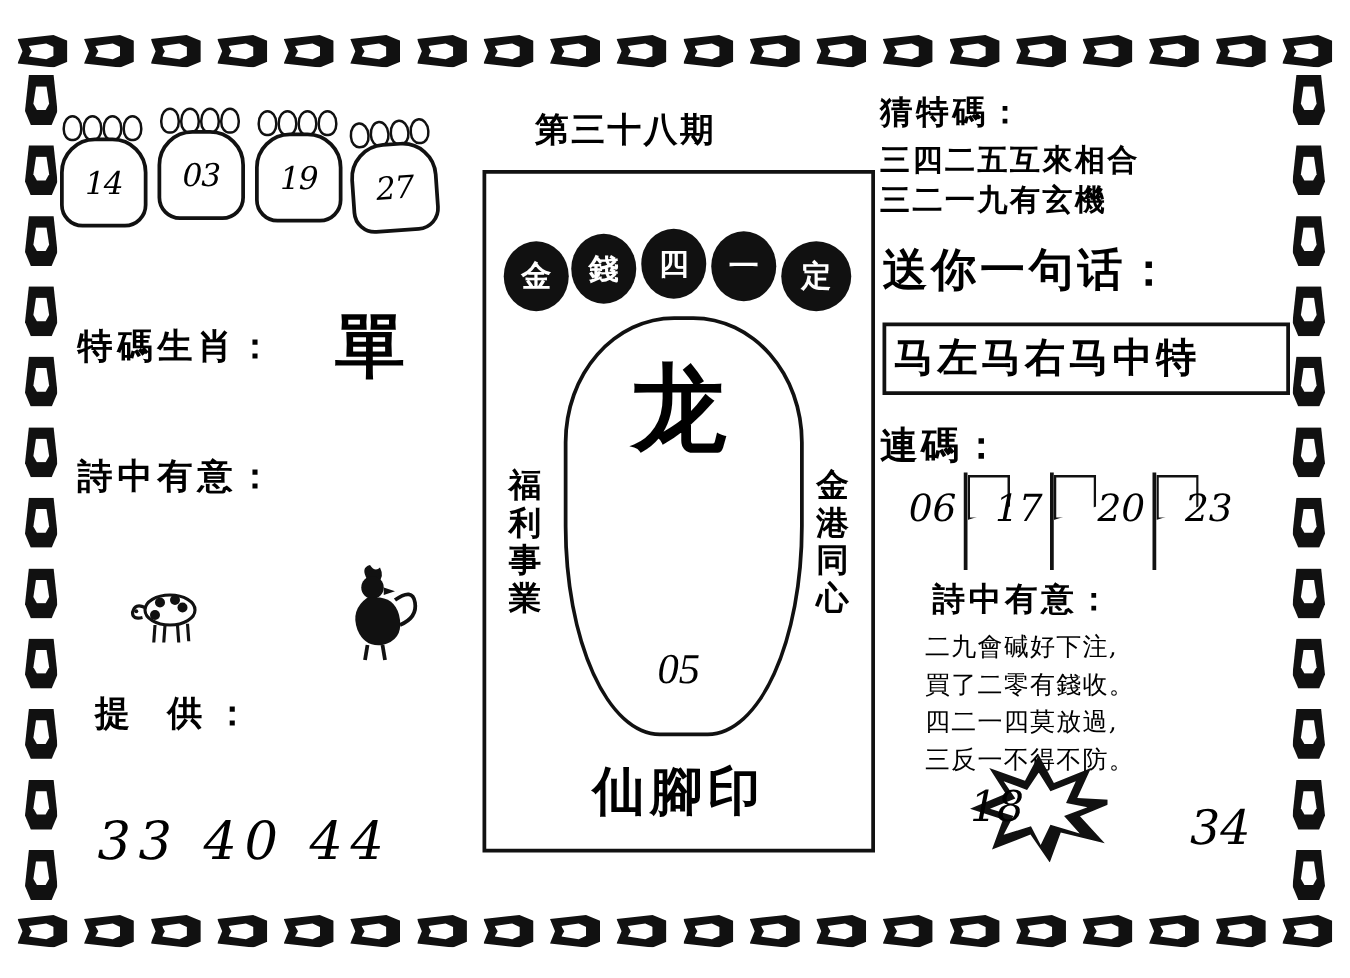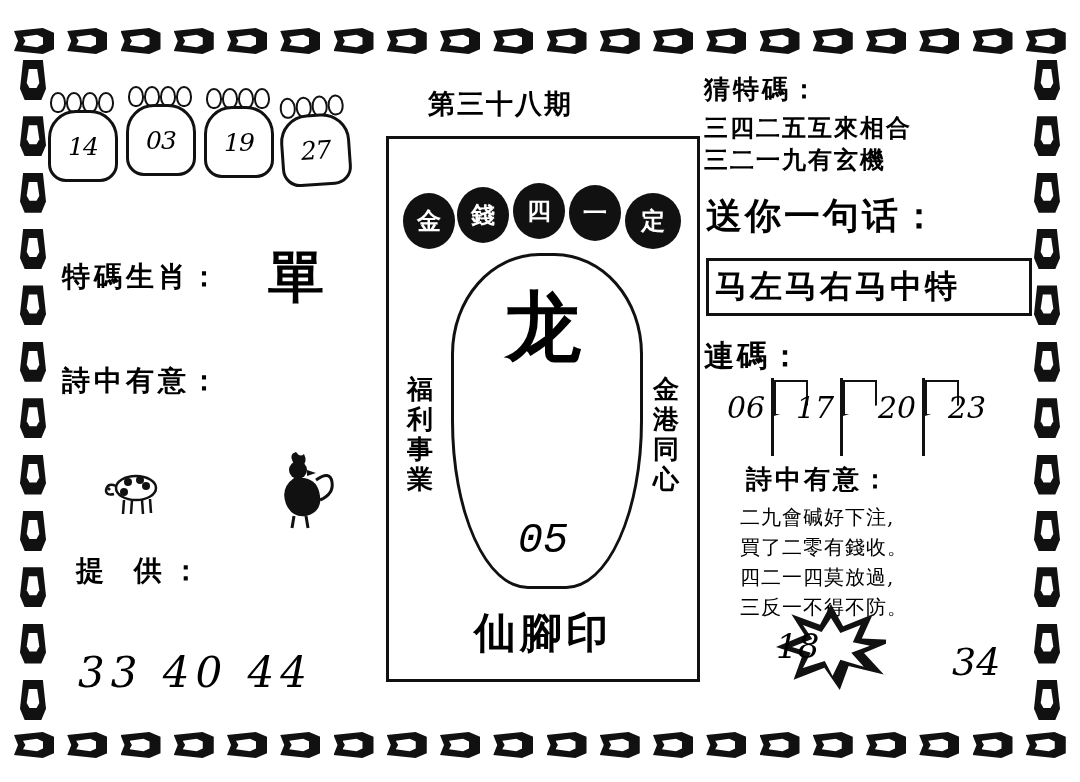--- a/index.html
+++ b/index.html
@@ -212,22 +212,22 @@
     font-family: "DejaVu Serif", serif;
     font-size: 76px;
     font-weight: bold;
     line-height: 1;
   }
   .sole-num {
     position: absolute;
     left: 0; right: 0;
     top: 378px;
     text-align: center;
-    font-family: Liberation Mono, monospace;
-    font-size: 42px;
+    font-family: Liberation Serif, serif;
+    font-size: 34px;
     font-style: italic;
   }
   .vert-left, .vert-right {
     position: absolute;
     width: 34px;
     font-family: "DejaVu Serif", serif;
     font-size: 26px;
     font-weight: bold;
     line-height: 1.15;
     text-align: center;

